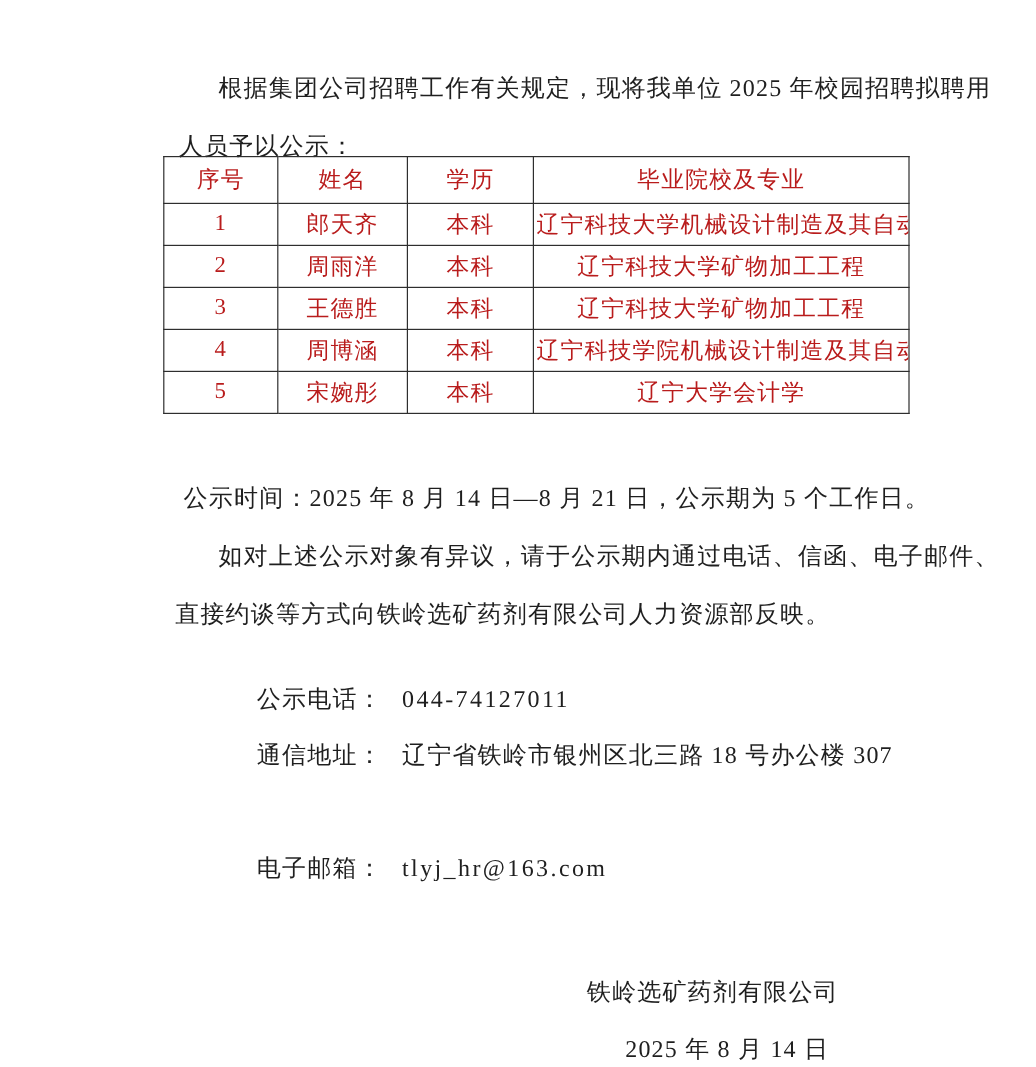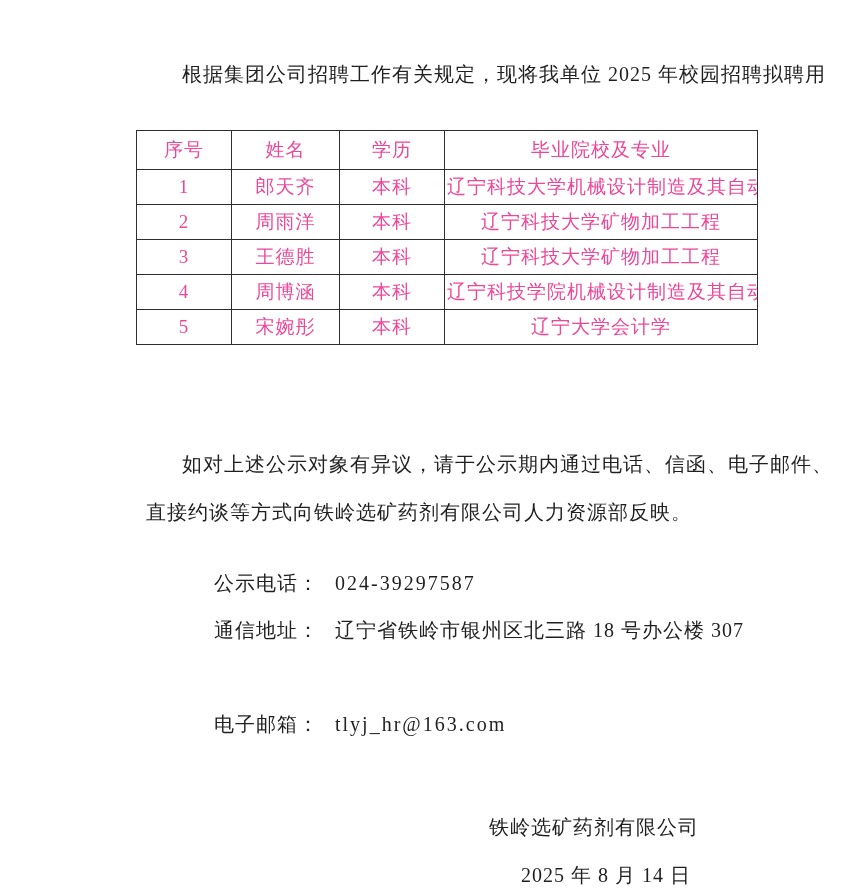--- a/index.html
+++ b/index.html
@@ -23,41 +23,42 @@
   }
   .val { letter-spacing: 2px; }
   table.roster {
     position: absolute;
     left: 120px;
     top: 114px;
     width: 621px;
     border-collapse: collapse;
     table-layout: fixed;
     font-size: 19px;
-    color: #ec4899;
+    color: #b91c1c;
   }
   table.roster th, table.roster td {
     border: 1px solid #2e2e2e;
     text-align: center;
     vertical-align: middle;
     font-weight: normal;
     letter-spacing: 1px;
     white-space: nowrap;
     overflow: hidden;
     padding: 0 2px;
   }
   table.roster th { height: 39px; }
   table.roster td { height: 35px; }
 </style>
 </head>
 <body>
 
 <div class="page">
 
   <div class="line" style="left:158px; top:38px;">根据集团公司招聘工作有关规定，现将我单位 2025 年校园招聘拟聘用</div>
+  <div class="line" style="left:125px; top:86px;">人员予以公示：</div>
 
   <table class="roster">
     <colgroup>
       <col style="width:95px">
       <col style="width:108px">
       <col style="width:105px">
       <col style="width:313px">
     </colgroup>
     <thead>
       <tr>
@@ -94,26 +95,27 @@
       </tr>
       <tr>
         <td>5</td>
         <td>宋婉彤</td>
         <td>本科</td>
         <td>辽宁大学会计学</td>
       </tr>
     </tbody>
   </table>
 
+  <div class="line" style="left:129px; top:380px;">公示时间：2025 年 8 月 14 日—8 月 21 日，公示期为 5 个工作日。</div>
 
   <div class="line" style="left:122px; top:476px;">直接约谈等方式向铁岭选矿药剂有限公司人力资源部反映。</div>
   <div class="line" style="left:158px; top:428px;">如对上述公示对象有异议，请于公示期内通过电话、信函、电子邮件、</div>
 
   <div class="line" style="left:158px; top:523px;">
-    <span>公示电话：</span><span class="val">024-39297587</span>
+    <span>公示电话：</span><span class="val">044-74127011</span>
   </div>
   <div class="line" style="left:158px; top:570px;">
     <span>通信地址：</span><span>辽宁省铁岭市银州区北三路 18 号办公楼 307</span>
   </div>
   <div class="line" style="left:158px; top:664px;text-align:right;">
     <span>电子邮箱：</span><span class="val">tlyj_hr@163.com</span>
   </div>
 
   <div class="line" style="left:465px; top:791px;">铁岭选矿药剂有限公司</div>
   <div class="line" style="left:497px; top:839px;">2025 年 8 月 14 日</div>

